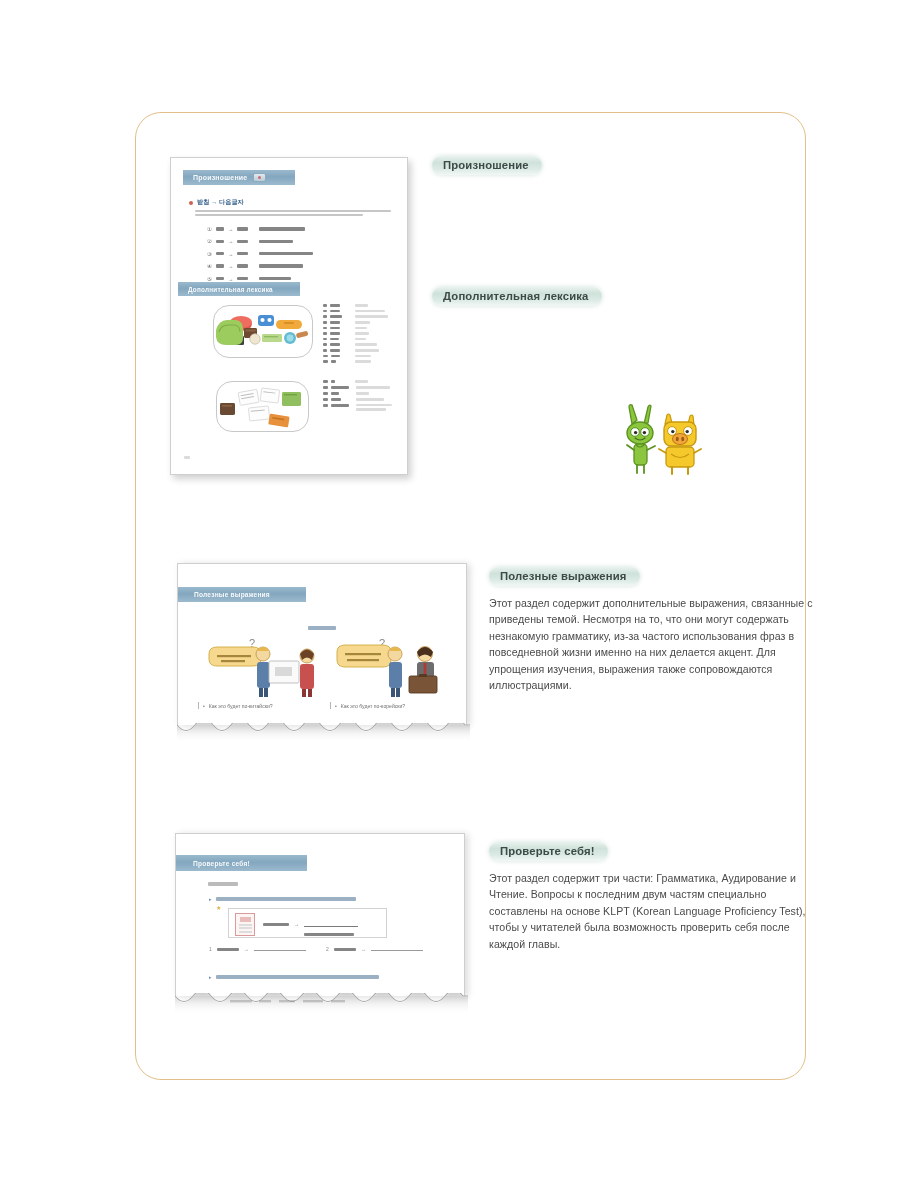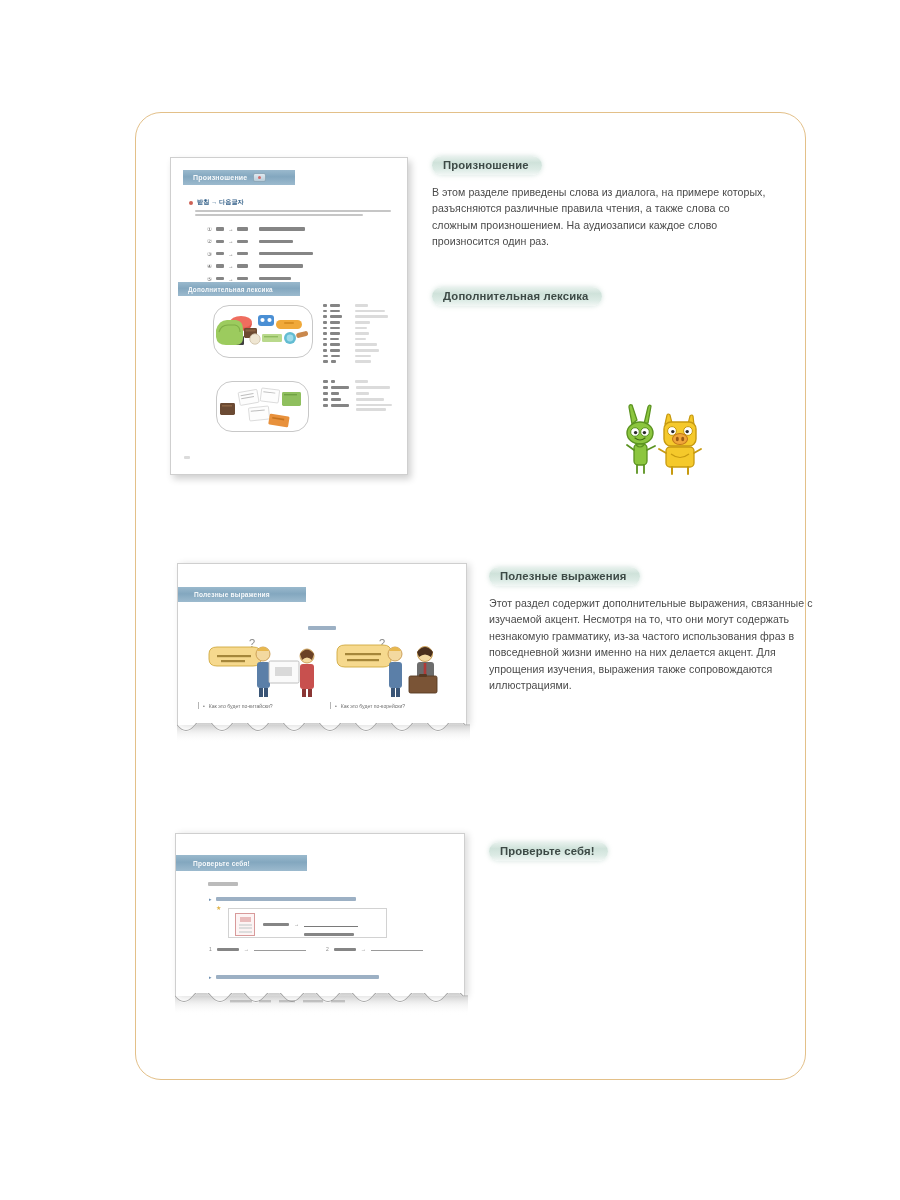--- a/index.html
+++ b/index.html
@@ -303,21 +303,20 @@
       </div>
     </div>
 
     <div style="position:absolute;left:13px;top:296px;font-size:5.2px;color:#999;">
       <span class="tline lite" style="display:inline-block;height:3px;width:6px;"></span>
     </div>
   </div>
 
   <div class="sec" style="left:432px; top:155px; width:340px;">
     <span class="pill">Произношение</span>
-    <div class="blurb">В этом разделе приведены слова из диалога, на примере которых, разъясняются различные правила чтения, а также слова со сложным произношением. На аудиозаписи каждое слово произносится один раз.</div>
   </div>
 
   <div class="sec" style="left:432px; top:286px; width:345px;">
     <span class="pill">Дополнительная лексика</span>
   </div>
 
   <div class="mascots" style="left:608px; top:404px; width:100px; height:78px;">
     <svg width="100" height="78" viewBox="0 0 100 78">
 
       <g>
@@ -421,21 +420,21 @@
         <stop offset="0%" stop-color="#b7b7b7" stop-opacity=".85"></stop>
         <stop offset="100%" stop-color="#ffffff" stop-opacity="0"></stop>
       </linearGradient>
     </defs>
     <path d="M0 3 Q 9 14 18 3 T 36 3 T 54 3 T 72 3 T 90 3 T 108 3 T 126 3 T 144 3 T 162 3 T 180 3 T 198 3 T 216 3 T 234 3 T 252 3 T 270 3 T 288 3 L 293 3 L 293 20 L 0 20 Z" fill="url(#wsh1)"></path>
     <path d="M0 2 Q 9 13 18 2 T 36 2 T 54 2 T 72 2 T 90 2 T 108 2 T 126 2 T 144 2 T 162 2 T 180 2 T 198 2 T 216 2 T 234 2 T 252 2 T 270 2 T 288 2 L 293 2" fill="none" stroke="#a8a8a8" stroke-width="1.1"></path>
   </svg>
 
   <div class="sec" style="left:489px; top:566px; width:325px;">
     <span class="pill">Полезные выражения</span>
-    <div class="blurb">Этот раздел содержит дополнительные выражения, связанные с изучаемой акцент. Несмотря на то, что они могут содержать незнакомую грамматику, из-за частого использования фраз в повседневной жизни именно на них делается акцент. Для упрощения изучения, выражения также сопровождаются иллюстрациями.</div>
+    <div class="blurb">Этот раздел содержит дополнительные выражения, связанные с приведены темой. Несмотря на то, что они могут содержать незнакомую грамматику, из-за частого использования фраз в повседневной жизни именно на них делается акцент. Для упрощения изучения, выражения также сопровождаются иллюстрациями.</div>
   </div>
 
   <div class="mockup torn" style="left:175px; top:833px; width:290px; height:163px;">
 
     <div class="bluebar" style="left:0px; top:21px; width:131px; height:16px; font-size:6.6px; padding-left:17px;">
       <span class="bb-label">Проверьте себя!</span>
     </div>
 
     <div style="position:absolute;left:32px;top:48px;display:flex;align-items:center;">
       <span class="tline" style="height:3.6px;width:30px;opacity:.6;"></span>
@@ -495,15 +494,16 @@
       <rect x="55" y="7" width="22" height="2.4" fill="#8e8e8e"></rect>
       <rect x="84" y="7" width="12" height="2.4" fill="#8e8e8e"></rect>
       <rect x="104" y="7" width="16" height="2.4" fill="#8e8e8e"></rect>
       <rect x="128" y="7" width="20" height="2.4" fill="#8e8e8e"></rect>
       <rect x="156" y="7" width="14" height="2.4" fill="#8e8e8e"></rect>
     </g>
   </svg>
 
   <div class="sec" style="left:489px; top:841px; width:332px;">
     <span class="pill">Проверьте себя!</span>
+    <div class="blurb">Этот раздел содержит три части: Грамматика, Аудирование и Чтение. Вопросы к последним двум частям специально составлены на основе KLPT (Korean Language Proficiency Test), чтобы у читателей была возможность проверить себя после каждой главы.</div>
   </div>
 
 </div>
 
 </body></html>

